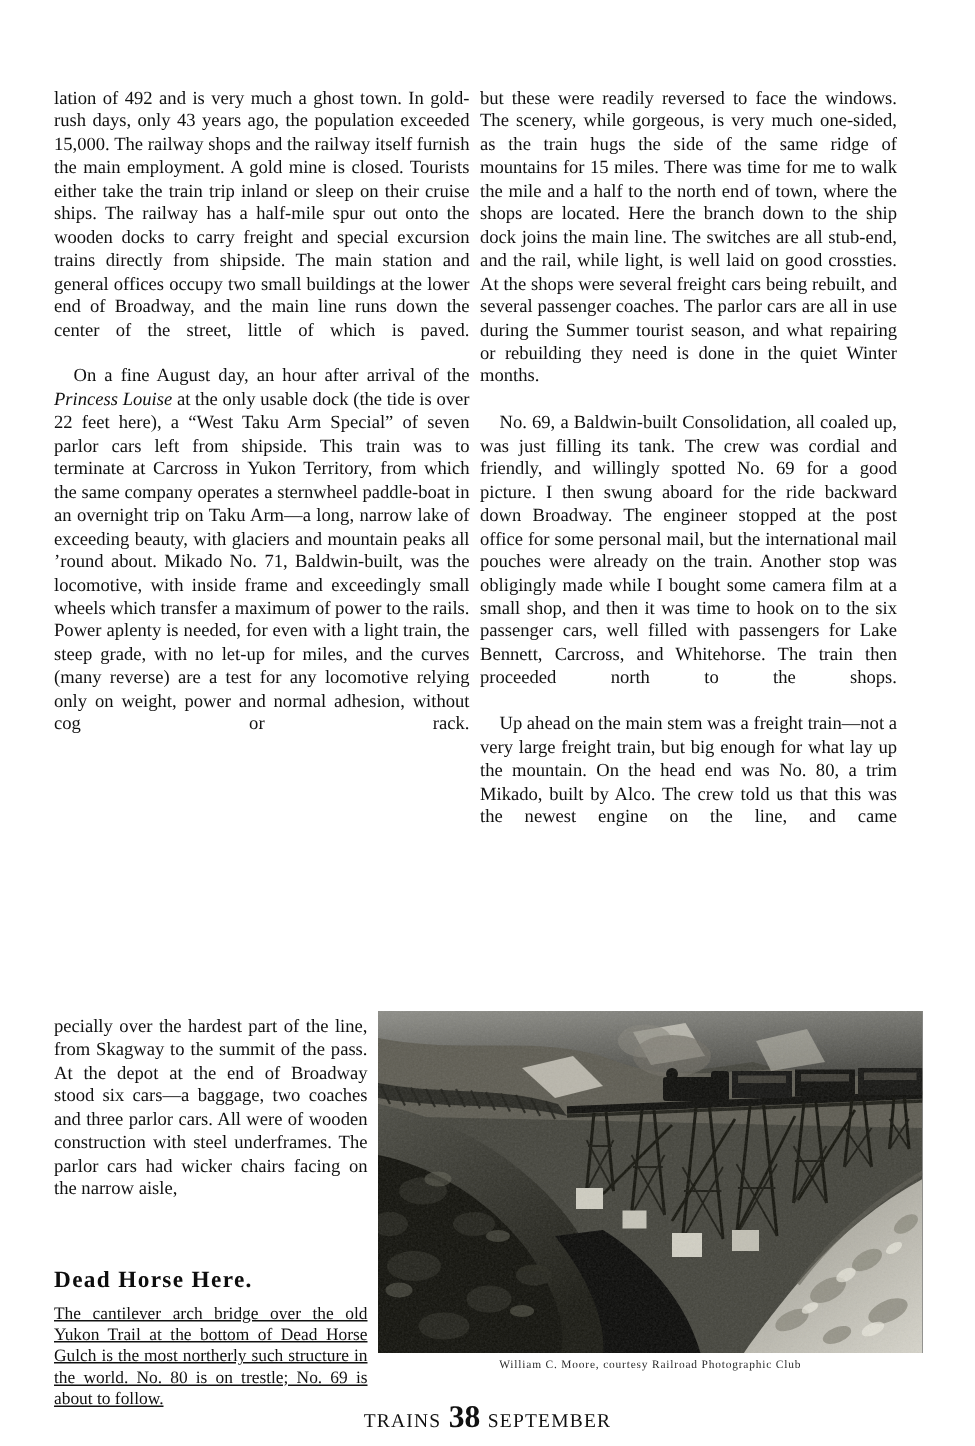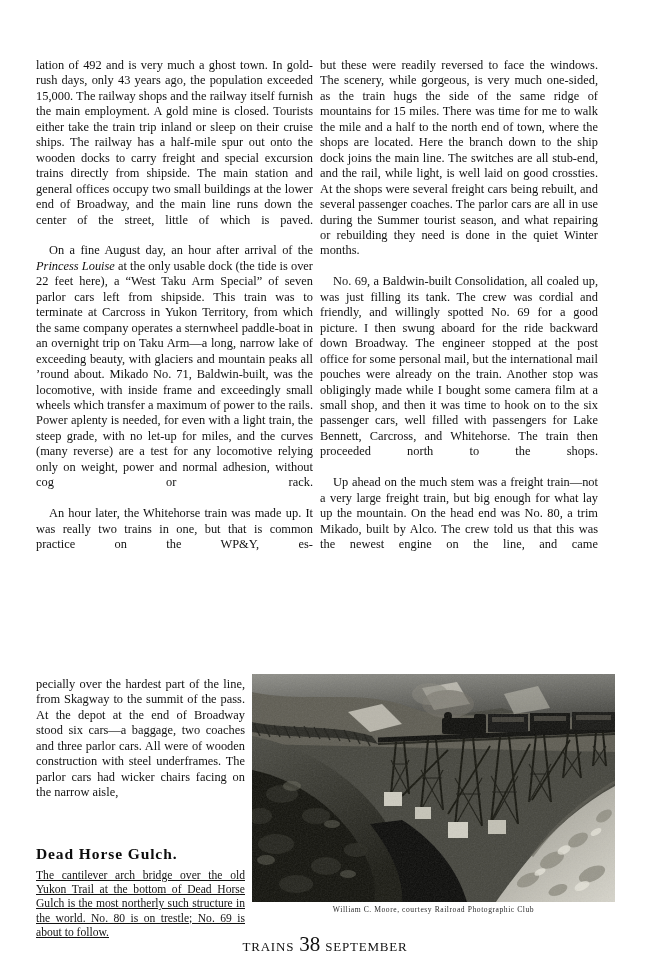--- a/index.html
+++ b/index.html
@@ -134,50 +134,49 @@
   }
   .footer .mag,
   .footer .month {
     font-size: 13px;
     font-weight: normal;
     letter-spacing: 0.8px;
     vertical-align: baseline;
   }
   .footer .pagenum {
     font-size: 21px;
-    font-weight: normal;
+    font-weight: bold;
     margin: 0 5px;
     vertical-align: baseline;
     letter-spacing: 0;
   }
 </style>
 </head>
 <body>
 
 <div class="page">
 
   <div class="col col-left">
     <p>lation of 492 and is very much a ghost town. In gold-rush days, only 43 years ago, the population exceeded 15,000. The railway shops and the railway itself furnish the main employment. A gold mine is closed. Tourists either take the train trip inland or sleep on their cruise ships. The railway has a half-mile spur out onto the wooden docks to carry freight and special excursion trains directly from shipside. The main station and general offices occupy two small buildings at the lower end of Broadway, and the main line runs down the center of the street, little of which is paved.</p>
     <p class="indent"><span>On a fine August day, an hour after arrival of the </span><i>Princess Louise</i><span> at the only usable dock (the tide is over 22 feet here), a “West Taku Arm Special” of seven parlor cars left from shipside. This train was to terminate at Carcross in Yukon Territory, from which the same company operates a sternwheel paddle-boat in an overnight trip on Taku Arm—a long, narrow lake of exceeding beauty, with glaciers and mountain peaks all ’round about. Mikado No. 71, Baldwin-built, was the locomotive, with inside frame and exceedingly small wheels which transfer a maximum of power to the rails. Power aplenty is needed, for even with a light train, the steep grade, with no let-up for miles, and the curves (many reverse) are a test for any locomotive relying only on weight, power and normal adhesion, without cog or rack.</span></p>
-    <p class="indent noj">An hour later, the Whitehorse train was made up. It was really two trains in one, but that is common practice on the WP&amp;Y, es-</p>
   </div>
 
   <div class="wrapcol">
     <p class="noj">pecially over the hardest part of the line, from Skagway to the summit of the pass. At the depot at the end of Broadway stood six cars—a baggage, two coaches and three parlor cars. All were of wooden construction with steel underframes. The parlor cars had wicker chairs facing on the narrow aisle,</p>
   </div>
 
-  <div class="subhead">Dead Horse Gulch.</div>
+  <div class="subhead">Dead Horse Here.</div>
   <div class="subhead-body">
     <p>The cantilever arch bridge over the old Yukon Trail at the bottom of Dead Horse Gulch is the most northerly such structure in the world. No. 80 is on trestle; No. 69 is about to follow.</p>
   </div>
 
   <div class="col col-right">
     <p>but these were readily reversed to face the windows. The scenery, while gorgeous, is very much one-sided, as the train hugs the side of the same ridge of mountains for 15 miles. There was time for me to walk the mile and a half to the north end of town, where the shops are located. Here the branch down to the ship dock joins the main line. The switches are all stub-end, and the rail, while light, is well laid on good crossties. At the shops were several freight cars being rebuilt, and several passenger coaches. The parlor cars are all in use during the Summer tourist season, and what repairing or rebuilding they need is done in the quiet Winter months.</p>
     <p class="indent">No. 69, a Baldwin-built Consolidation, all coaled up, was just filling its tank. The crew was cordial and friendly, and willingly spotted No. 69 for a good picture. I then swung aboard for the ride backward down Broadway. The engineer stopped at the post office for some personal mail, but the international mail pouches were already on the train. Another stop was obligingly made while I bought some camera film at a small shop, and then it was time to hook on to the six passenger cars, well filled with passengers for Lake Bennett, Carcross, and Whitehorse. The train then proceeded north to the shops.</p>
-    <p class="indent noj">Up ahead on the much stem was a freight train—not a very large freight train, but big enough for what lay up the mountain. On the head end was No. 80, a trim Mikado, built by Alco. The crew told us that this was the newest engine on the line, and came</p>
+    <p class="indent noj">Up ahead on the main stem was a freight train—not a very large freight train, but big enough for what lay up the mountain. On the head end was No. 80, a trim Mikado, built by Alco. The crew told us that this was the newest engine on the line, and came</p>
   </div>
 
   <div class="photo">
     <svg width="363" height="228" viewBox="0 0 363 228" xmlns="http://www.w3.org/2000/svg">
       <defs>
         <linearGradient id="skyG" x1="0" y1="0" x2="0.3" y2="1">
           <stop offset="0%" stop-color="#8e8e88"></stop>
           <stop offset="100%" stop-color="#3b3b36"></stop>
         </linearGradient>
         <linearGradient id="rockG" x1="0.2" y1="0" x2="1" y2="1">

